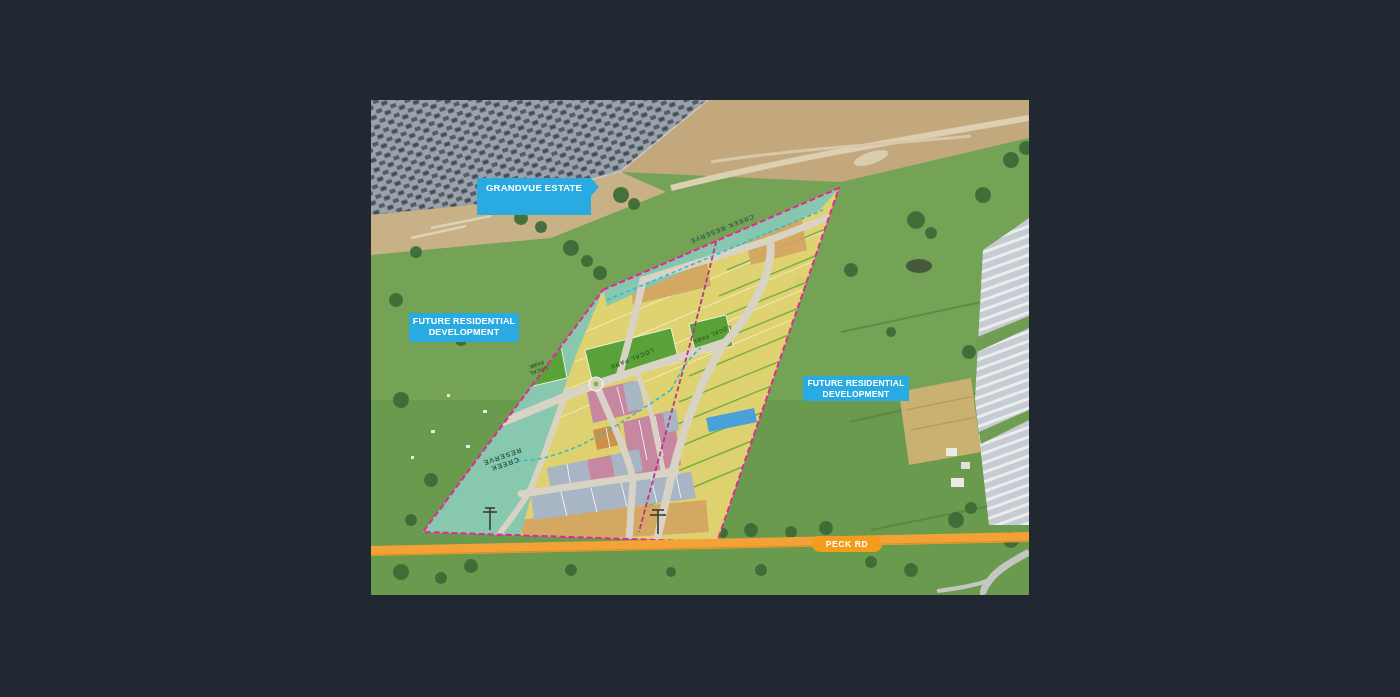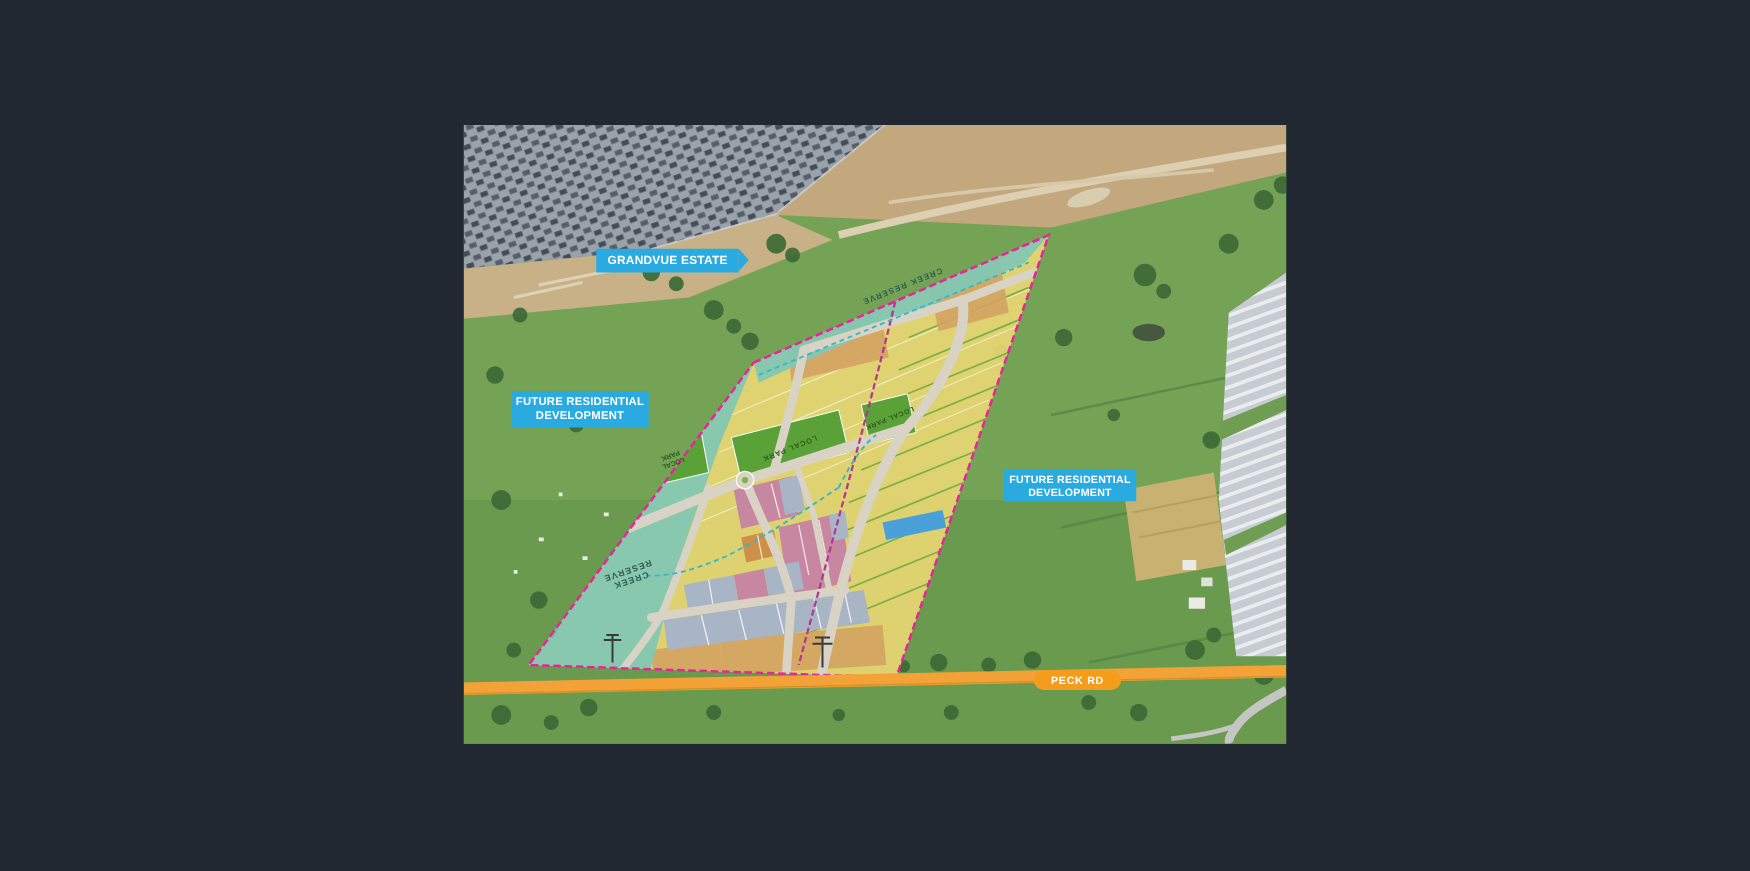--- a/index.html
+++ b/index.html
@@ -19,42 +19,42 @@
   .callout{
     position:absolute;
     background:#29abe2;
     color:#ffffff;
     font-weight:800;
     text-align:center;
     letter-spacing:.2px;
     z-index:5;
   }
   .callout-grandvue{
-    left:106px;top:99px;height:19px;line-height:19px;
+    left:106px;top:78px;height:37px;line-height:19px;
     padding:0 9px;font-size:9.5px;white-space:nowrap;
   }
   .callout-grandvue .arrow-right{
     position:absolute;right:-8px;top:0;
     width:0;height:0;
     border-top:9.5px solid transparent;
     border-bottom:9.5px solid transparent;
     border-left:8px solid #29abe2;
   }
   .callout-future-left{
     left:38px;top:213px;width:104px;
     padding:3px 3px;font-size:9px;line-height:1.25;
   }
   .callout-future-right{
     left:432px;top:276px;width:100px;
     padding:2px 3px;font-size:8.5px;line-height:1.25;
   }
   .callout-peck{
     left:441px;top:436px;width:70px;height:16px;line-height:16px;
     background:#f49d1d;border-radius:8px;
-    font-size:8.5px;letter-spacing:.6px;margin-left:15px;
+    font-size:8.5px;letter-spacing:.6px;
   }
   .map-text{
     fill:#2f5d50;font-weight:bold;
   }
 </style>
 </head>
 <body>
 
 <div id="photo">
 

